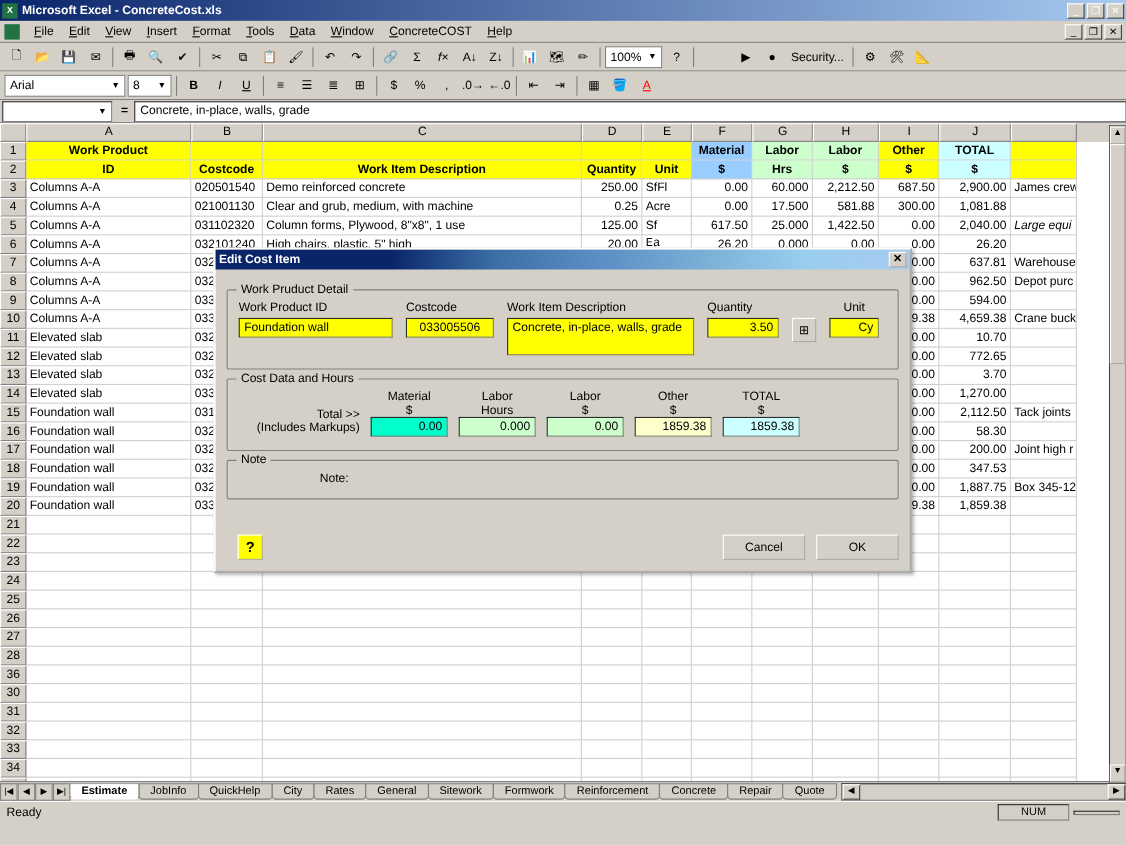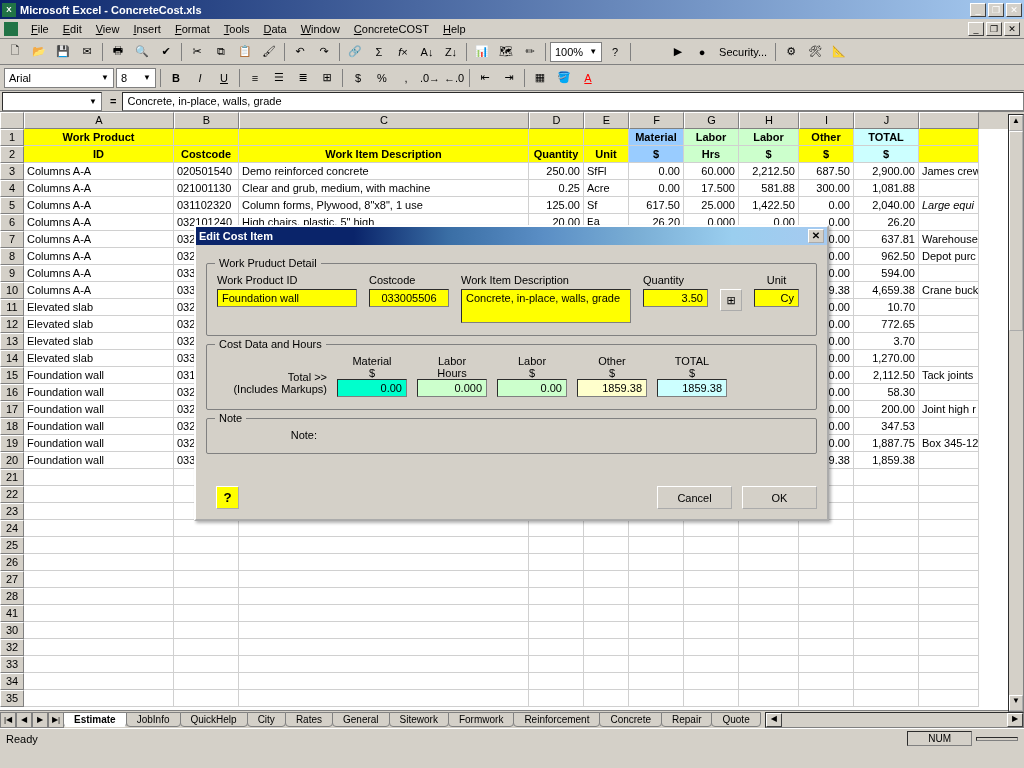--- a/index.html
+++ b/index.html
@@ -600,35 +600,49 @@
         <div class="cell" style="width: 55px;"></div>
         <div class="cell" style="width: 45px;"></div>
         <div class="cell" style="width: 55px;"></div>
         <div class="cell" style="width: 55px;"></div>
         <div class="cell" style="width: 60px;"></div>
         <div class="cell" style="width: 55px;"></div>
         <div class="cell" style="width: 65px;"></div>
         <div class="cell" style="width: 60px;"></div>
       </div>
       <div class="row">
-        <div class="row-h">41</div>
+        <div class="row-h">36</div>
         <div class="cell" style="width: 150px;"></div>
         <div class="cell" style="width: 65px;"></div>
         <div class="cell" style="width: 290px;"></div>
         <div class="cell" style="width: 55px;"></div>
         <div class="cell" style="width: 45px;"></div>
         <div class="cell" style="width: 55px;"></div>
         <div class="cell" style="width: 55px;"></div>
         <div class="cell" style="width: 60px;"></div>
         <div class="cell" style="width: 55px;"></div>
         <div class="cell" style="width: 65px;"></div>
         <div class="cell" style="width: 60px;"></div>
       </div>
       <div class="row">
         <div class="row-h">30</div>
+        <div class="cell" style="width: 150px;"></div>
+        <div class="cell" style="width: 65px;"></div>
+        <div class="cell" style="width: 290px;"></div>
+        <div class="cell" style="width: 55px;"></div>
+        <div class="cell" style="width: 45px;"></div>
+        <div class="cell" style="width: 55px;"></div>
+        <div class="cell" style="width: 55px;"></div>
+        <div class="cell" style="width: 60px;"></div>
+        <div class="cell" style="width: 55px;"></div>
+        <div class="cell" style="width: 65px;"></div>
+        <div class="cell" style="width: 60px;"></div>
+      </div>
+      <div class="row">
+        <div class="row-h">31</div>
         <div class="cell" style="width: 150px;"></div>
         <div class="cell" style="width: 65px;"></div>
         <div class="cell" style="width: 290px;"></div>
         <div class="cell" style="width: 55px;"></div>
         <div class="cell" style="width: 45px;"></div>
         <div class="cell" style="width: 55px;"></div>
         <div class="cell" style="width: 55px;"></div>
         <div class="cell" style="width: 60px;"></div>
         <div class="cell" style="width: 55px;"></div>
         <div class="cell" style="width: 65px;"></div>

